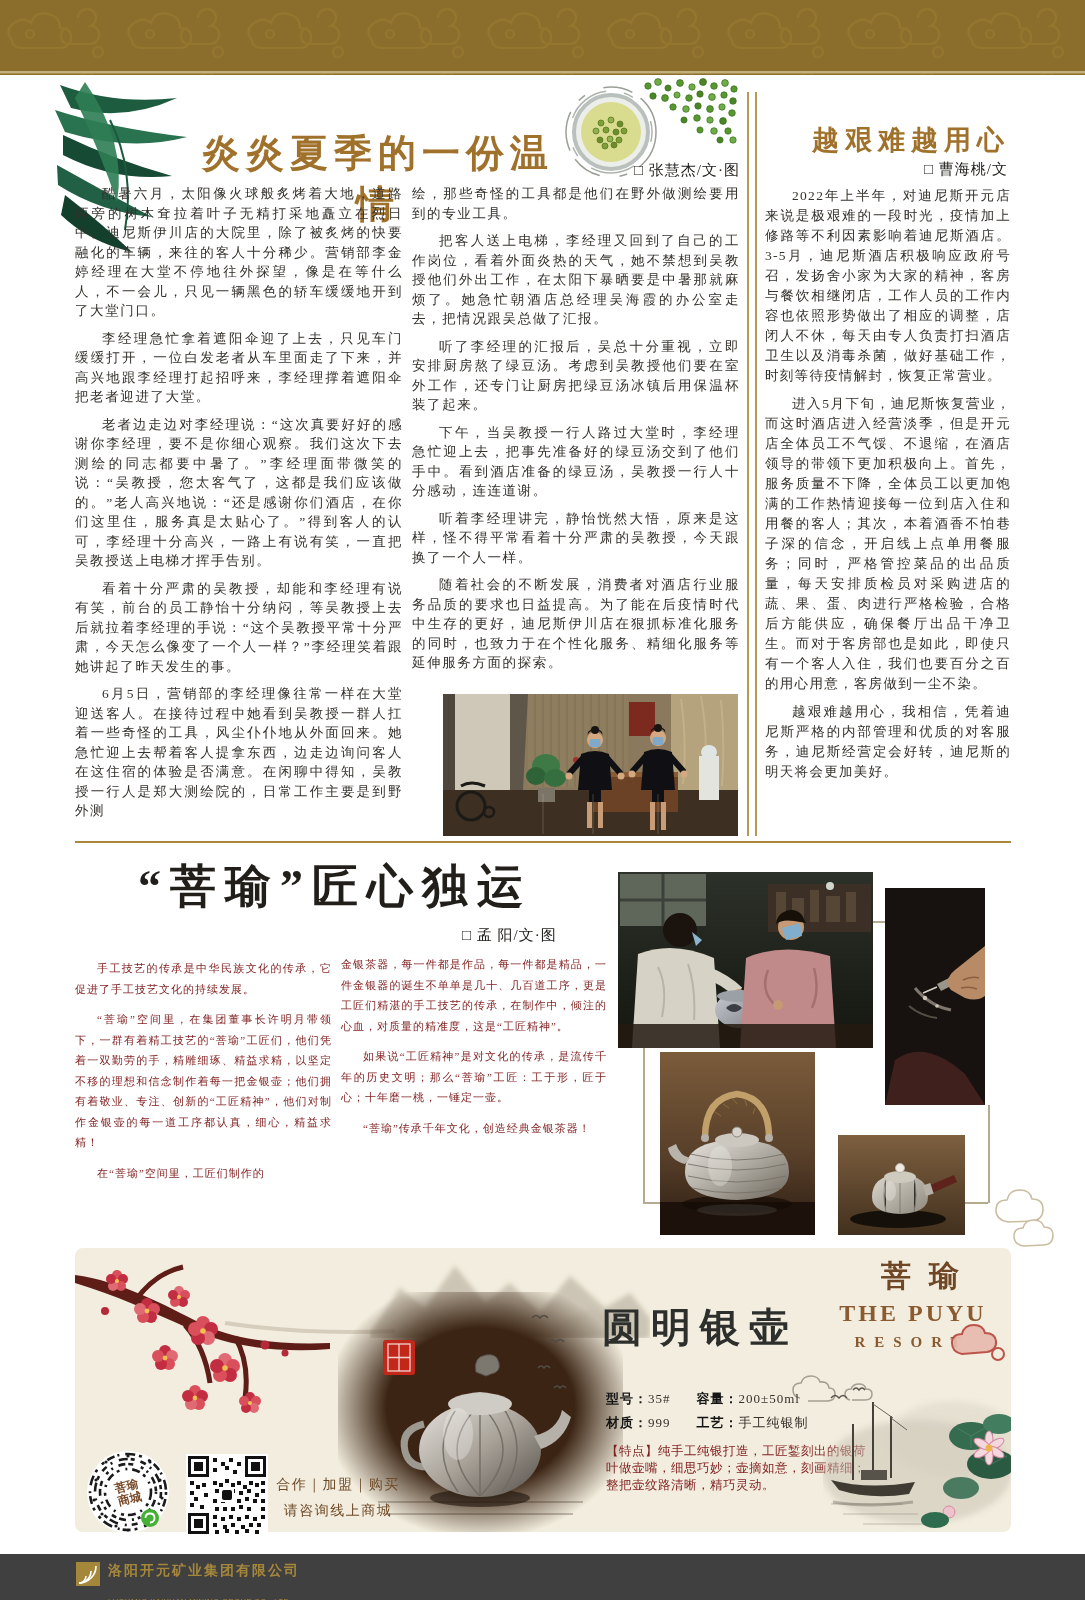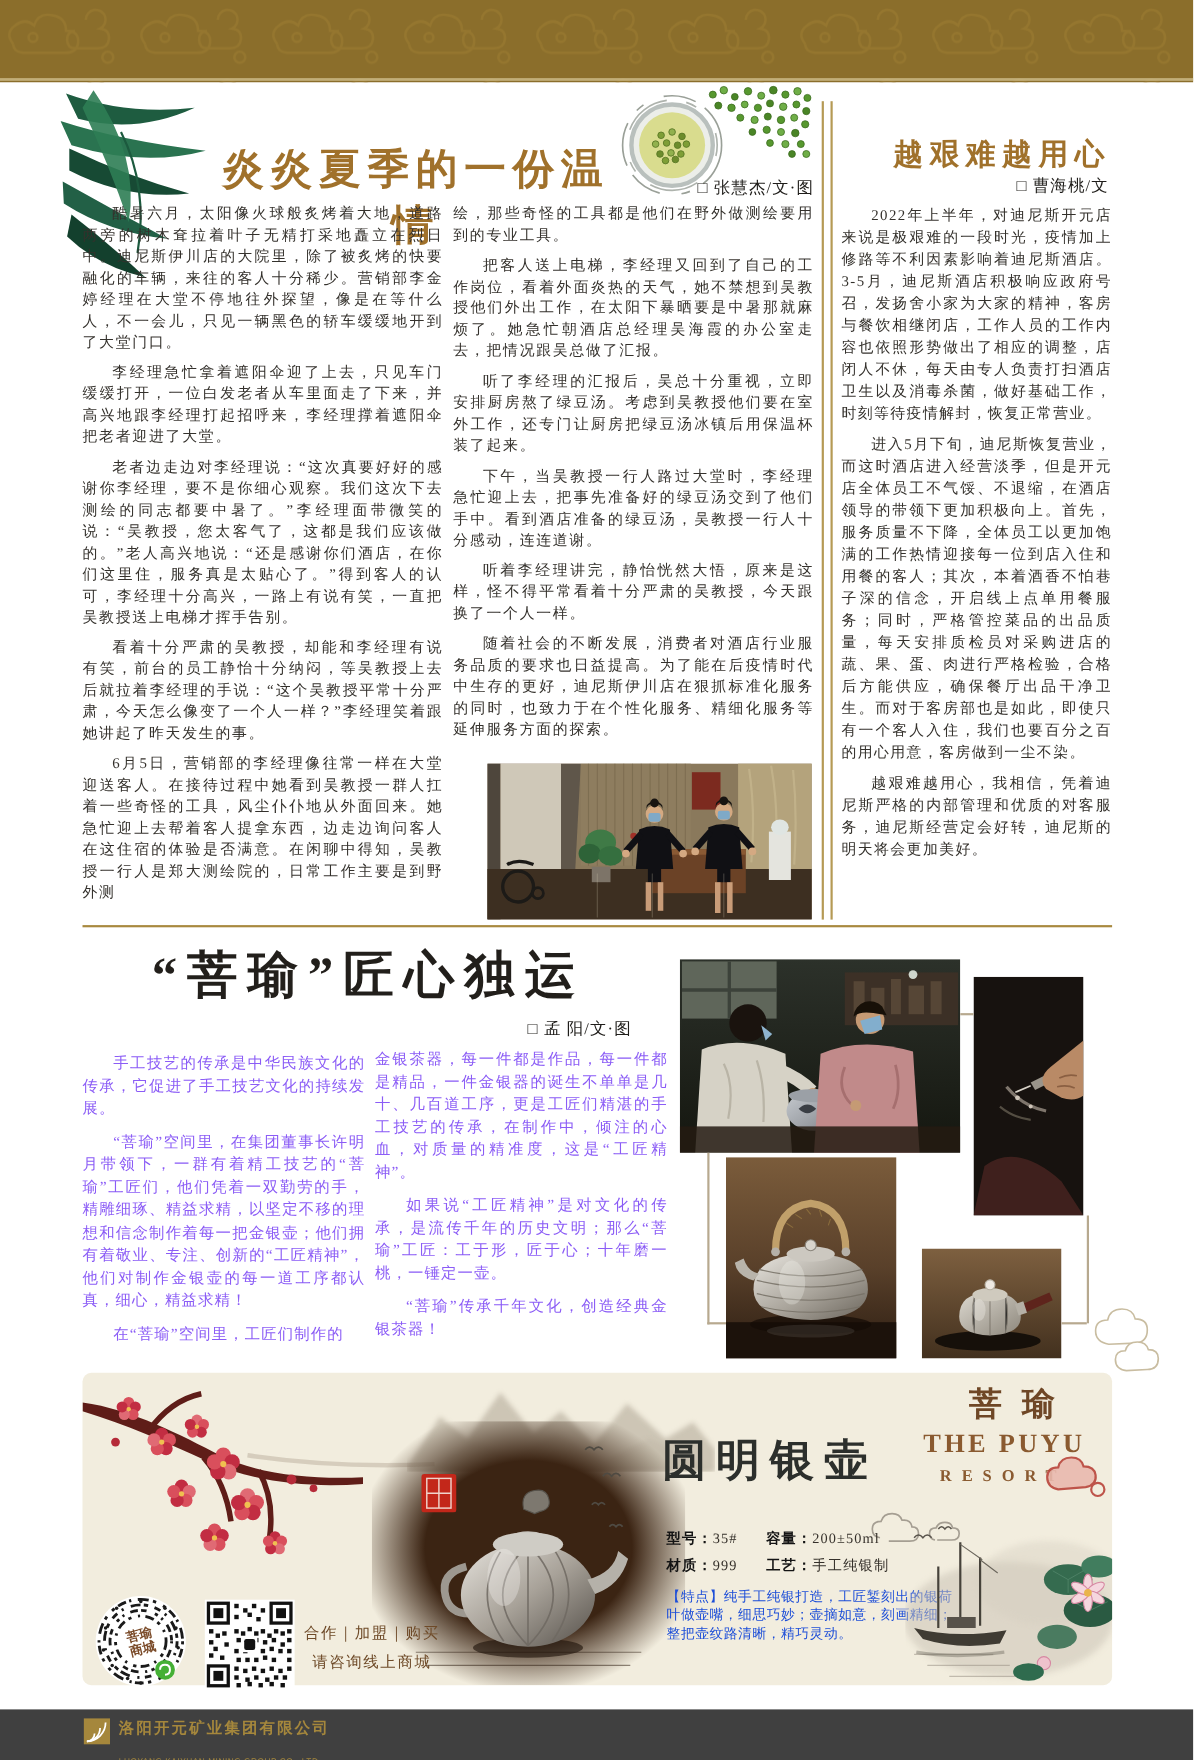--- a/index.html
+++ b/index.html
@@ -10,37 +10,37 @@
   
   .t1{font-family:cursive;font-size:38px;font-weight:bold;color:#a0712b;letter-spacing:6px;text-align:center;}
   .t2{font-family:cursive;font-size:27px;font-weight:bold;color:#a0712b;letter-spacing:6px;text-align:right;}
   .t3{font-family:cursive;font-size:46px;font-weight:bold;color:#221f1b;letter-spacing:9px;white-space:nowrap;}
   .byline{font-size:15px;color:#1f1d1a;letter-spacing:1px;}
 
   
   .art p{margin:0 0 8px;text-indent:2em;text-align:justify;font-size:13.5px;line-height:19.5px;letter-spacing:1.6px;color:#34312c;}
   .art p.cont{text-indent:0;}
   .a2 p{line-height:20px;letter-spacing:1.3px;}
-  .a3 p{font-family:cursive;color:#8b5cf6;font-size:14px;line-height:20.5px;letter-spacing:1px;margin-bottom:10px;}
+  .a3 p{font-family:cursive;color:#7f1d1d;font-size:11px;line-height:20.5px;letter-spacing:1px;margin-bottom:10px;}
 
   
   .vline{width:1.5px;background:#b59a55;}
   .hline{height:2px;background:#a8893f;}
   .connector{background:#b7a98f;}
 
   
   .banner{background:#f2edde;border-radius:8px;}
   .brand-cn{font-family:cursive;font-weight:bold;font-size:30px;color:#6f4726;letter-spacing:18px;text-align:center;}
   .brand-en1{font-family:cursive;font-weight:bold;font-size:24px;color:#8a5a30;letter-spacing:3px;text-align:center;}
   .brand-en2{font-family:cursive;font-weight:bold;font-size:15px;color:#8a5a30;letter-spacing:9px;text-align:center;}
   .product-title{font-family:cursive;font-weight:bold;font-size:40px;color:#2c2f2c;letter-spacing:9px;white-space:nowrap;}
   .spec-row{display:flex;gap:26px;font-size:13px;}
   .spec-label{font-weight:bold;color:#141414;letter-spacing:1px;}
   .spec-value{font-family:cursive;color:#35302a;letter-spacing:1px;}
-  .features{font-family:cursive;font-size:12.5px;line-height:17px;color:#1d4ed8;text-align:justify;letter-spacing:.5px;}
+  .features{font-family:cursive;font-size:12.5px;line-height:17px;color:#7f1d1d;text-align:justify;letter-spacing:.5px;}
   .contact{font-size:14px;color:#6e4a28;letter-spacing:1.5px;text-align:center;}
 
   
   .footer-bar{background:#404040;}
   .company-cn{font-size:14px;font-weight:bold;color:#a5873c;letter-spacing:2px;font-family:"Liberation Sans","DejaVu Sans",sans-serif;}
   .company-en{font-size:7.5px;color:#a5873c;letter-spacing:.5px;font-family:"Liberation Sans","DejaVu Sans",sans-serif;}
 </style>
 </head>
 <body>
 
@@ -241,21 +241,21 @@
       <p>2022年上半年，对迪尼斯开元店来说是极艰难的一段时光，疫情加上修路等不利因素影响着迪尼斯酒店。3-5月，迪尼斯酒店积极响应政府号召，发扬舍小家为大家的精神，客房与餐饮相继闭店，工作人员的工作内容也依照形势做出了相应的调整，店闭人不休，每天由专人负责打扫酒店卫生以及消毒杀菌，做好基础工作，时刻等待疫情解封，恢复正常营业。</p>
       <p>进入5月下旬，迪尼斯恢复营业，而这时酒店进入经营淡季，但是开元店全体员工不气馁、不退缩，在酒店领导的带领下更加积极向上。首先，服务质量不下降，全体员工以更加饱满的工作热情迎接每一位到店入住和用餐的客人；其次，本着酒香不怕巷子深的信念，开启线上点单用餐服务；同时，严格管控菜品的出品质量，每天安排质检员对采购进店的蔬、果、蛋、肉进行严格检验，合格后方能供应，确保餐厅出品干净卫生。而对于客房部也是如此，即使只有一个客人入住，我们也要百分之百的用心用意，客房做到一尘不染。</p>
       <p>越艰难越用心，我相信，凭着迪尼斯严格的内部管理和优质的对客服务，迪尼斯经营定会好转，迪尼斯的明天将会更加美好。</p>
     </div>
   </section>
 
   <div class="abs hline" style="left:75px;top:841px;width:936px;"></div>
 
   <section>
     <div class="abs t3" style="left:138px;top:856px;">“菩瑜”匠心独运</div>
-    <div class="abs byline" style="left:462px;top:926px;width:130px;text-align:center;">□ 孟  阳/文·图</div>
+    <div class="abs byline" style="left:462px;top:926px;width:130px;text-align:left;">□ 孟  阳/文·图</div>
 
     <div class="abs art a3" style="left:75px;top:958px;width:257px;">
       <p>手工技艺的传承是中华民族文化的传承，它促进了手工技艺文化的持续发展。</p>
       <p>“菩瑜”空间里，在集团董事长许明月带领下，一群有着精工技艺的“菩瑜”工匠们，他们凭着一双勤劳的手，精雕细琢、精益求精，以坚定不移的理想和信念制作着每一把金银壶；他们拥有着敬业、专注、创新的“工匠精神”，他们对制作金银壶的每一道工序都认真，细心，精益求精！</p>
       <p>在“菩瑜”空间里，工匠们制作的</p>
     </div>
     <div class="abs art a3" style="left:341px;top:954px;width:266px;">
       <p class="cont">金银茶器，每一件都是作品，每一件都是精品，一件金银器的诞生不单单是几十、几百道工序，更是工匠们精湛的手工技艺的传承，在制作中，倾注的心血，对质量的精准度，这是“工匠精神”。</p>
       <p>如果说“工匠精神”是对文化的传承，是流传千年的历史文明；那么“菩瑜”工匠：工于形，匠于心；十年磨一桃，一锤定一壶。</p>
       <p>“菩瑜”传承千年文化，创造经典金银茶器！</p>

